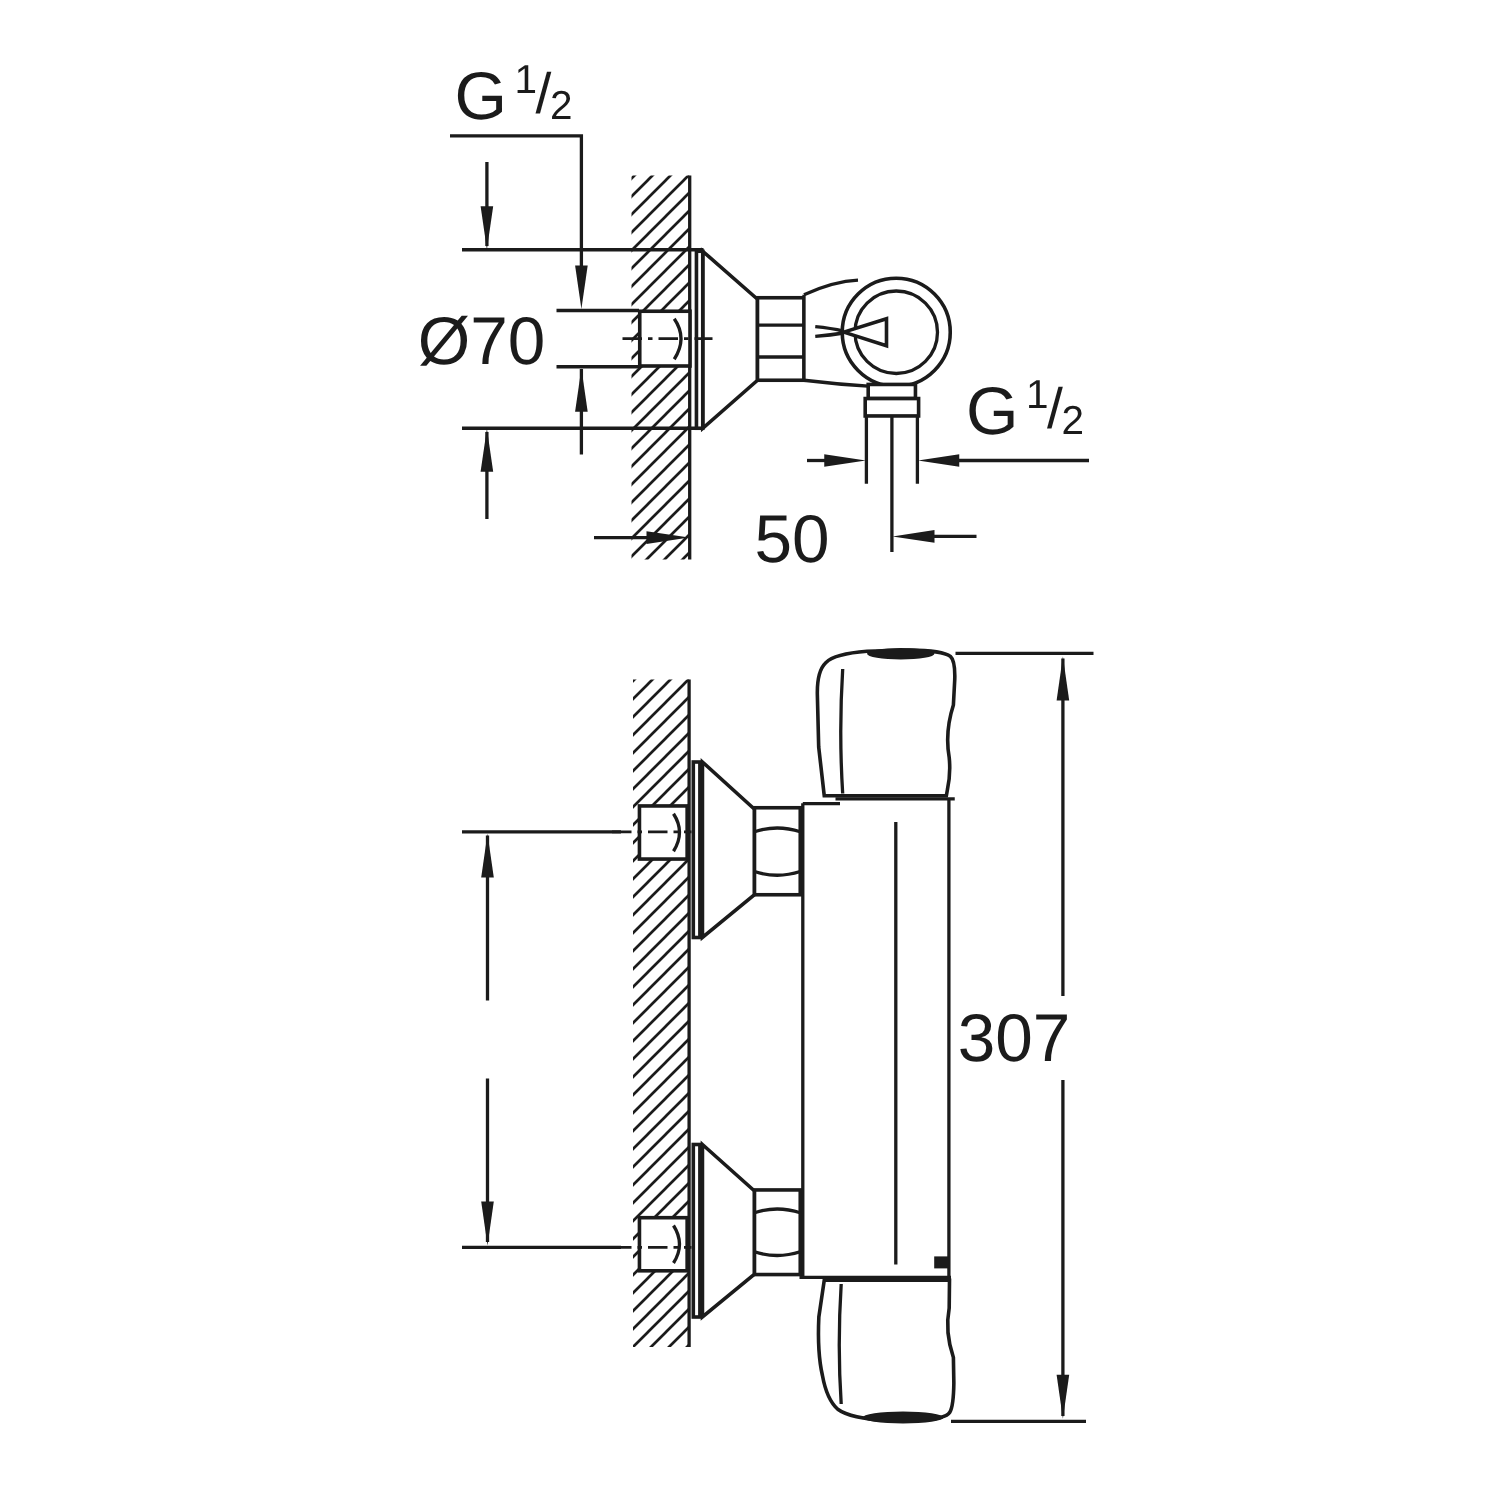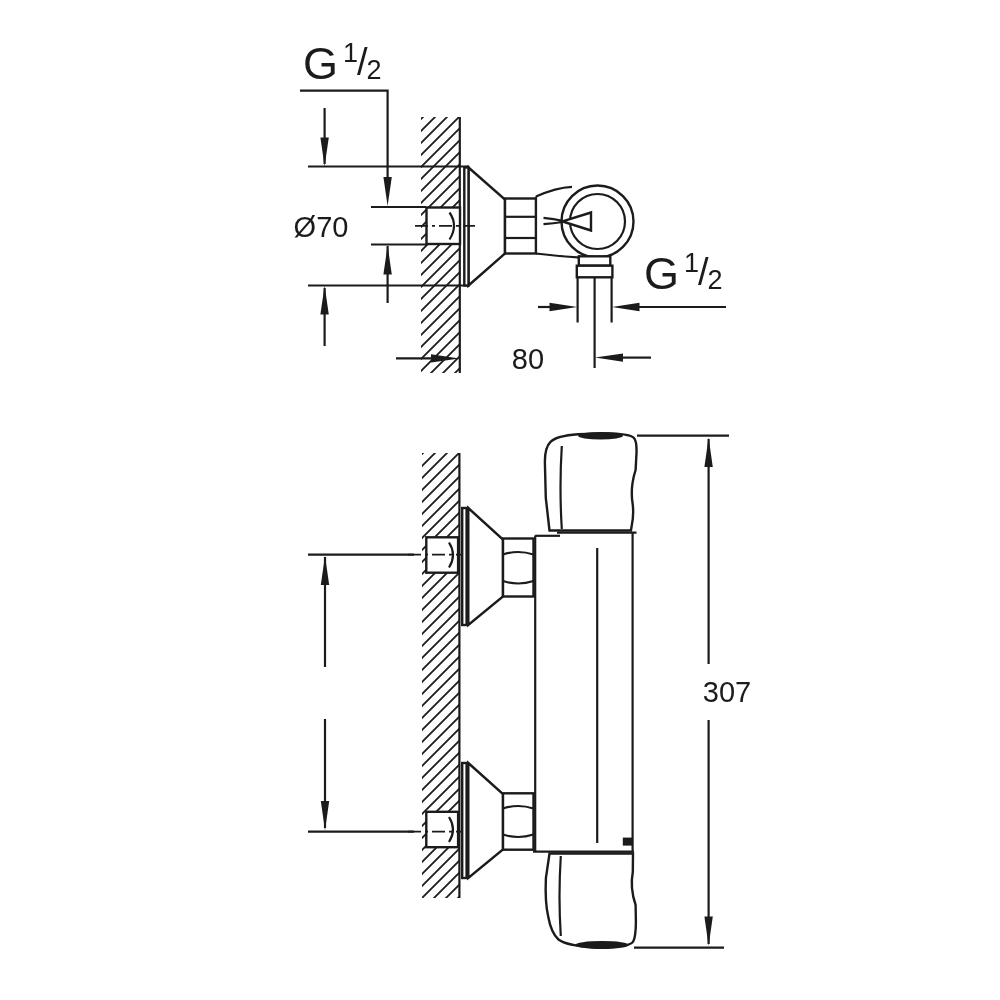--- a/index.html
+++ b/index.html
@@ -12,21 +12,21 @@
   #stage { position:absolute; left:0; top:0; width:1000px; height:1000px; }
   svg { position:absolute; left:0; top:0; }
   
   .s  { fill:none; stroke:var(--line); stroke-width:2.2; }
   .sf { fill:#fff; stroke:var(--line); stroke-width:2.4; }
   .f  { fill:var(--line); stroke:none; }
   .cl { fill:none; stroke:var(--line); stroke-width:1.8; stroke-dasharray:13 4 3 4; }
   
   .dim-label {
     position:absolute; transform:translate(-50%,-50%);
-    font-size:29px; color:var(--line); white-space:nowrap; line-height:1;
+    font-size:45px; color:var(--line); white-space:nowrap; line-height:1;
   }
   .g-label { position:absolute; color:var(--line); white-space:nowrap; line-height:1; }
   .g-main  { font-size:45px; }
   .g-num   { font-size:27px; position:relative; top:-17px; margin-left:5px; }
   .g-slash { font-size:38px; position:relative; top:-4px; margin-left:-1px; }
   .g-den   { font-size:27px; position:relative; top:0px; margin-left:-1px; }
 </style>
 </head>
 <body>
 
@@ -206,18 +206,18 @@
   <div class="g-label" style="left:303px; top:41px;">
     <span class="g-main">G</span><span class="g-num">1</span><span class="g-slash">/</span><span class="g-den">2</span>
   </div>
 
   <div class="dim-label" style="left:321px; top:227px;">Ø70</div>
 
   <div class="g-label" style="left:644px; top:251px;">
     <span class="g-main">G</span><span class="g-num">1</span><span class="g-slash">/</span><span class="g-den">2</span>
   </div>
 
-  <div class="dim-label" style="left:528px; top:359px;">80</div>
-
-
-  <div class="dim-label" style="left:727px; top:692px;">307</div>
+  <div class="dim-label" style="left:528px; top:359px;">50</div>
+
+
+  <div class="dim-label" style="left:676px; top:692px;">307</div>
 
 </div>
 
 </body></html>

